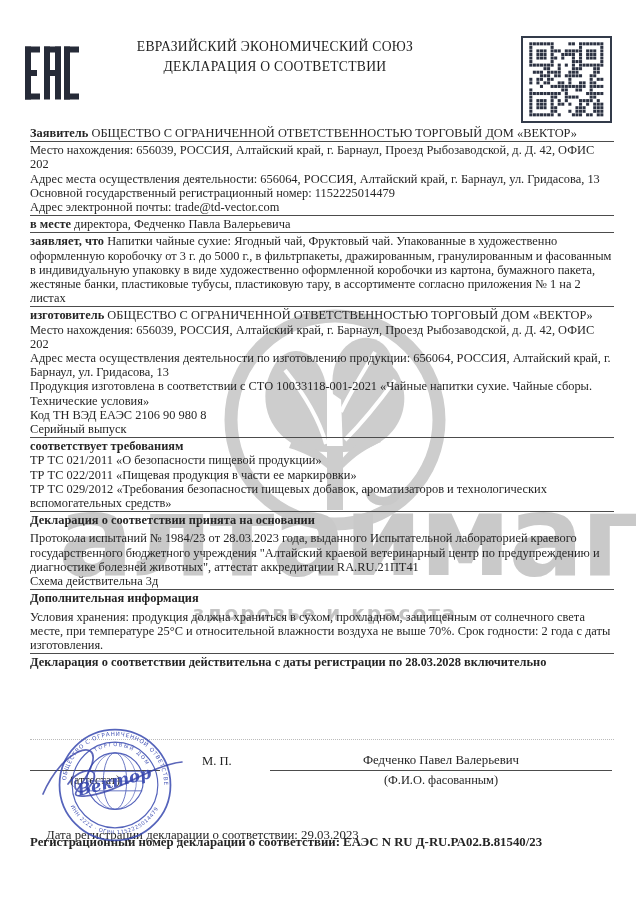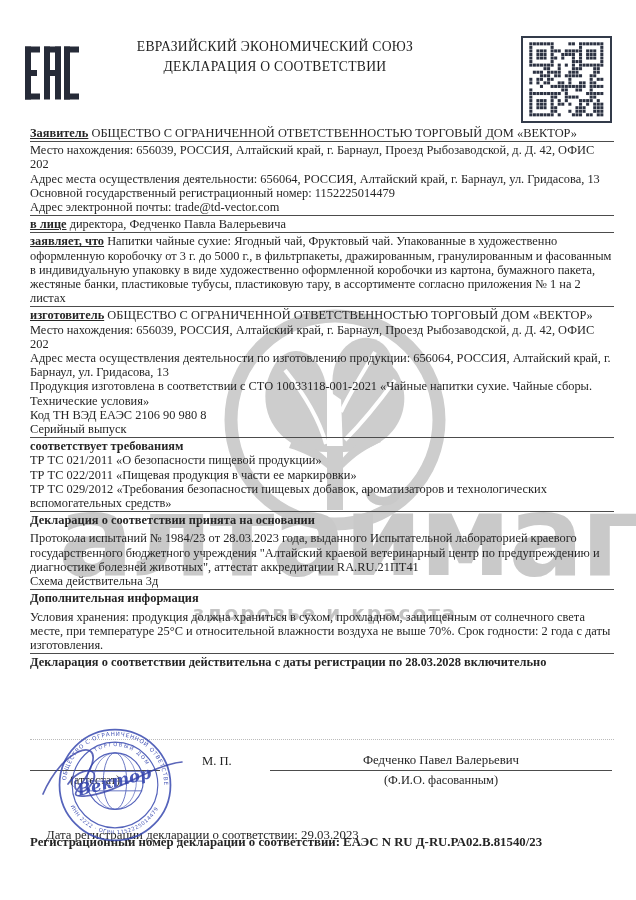--- a/index.html
+++ b/index.html
@@ -17,21 +17,21 @@
   .doc-title{position:absolute;left:88px;top:37px;width:374px;text-align:center;z-index:2;
              font-weight:normal;font-size:13.6px;line-height:19.5px;letter-spacing:.3px;color:#1e1e1e;}
   .qr{position:absolute;left:521px;top:36px;z-index:2;}
   
   .content{position:absolute;left:30px;top:126px;width:584px;z-index:2;
            font-size:12.4px;line-height:14.2px;color:#262626;}
   .content p{margin:0;}
   .content p.b{font-weight:bold;}
   .content p.mt4{margin-top:4px;}
   .content hr{border:none;border-top:1px solid #4c4c4c;margin:1px 0;}
-  b{font-weight:bold;text-decoration:underline;}
+  b{font-weight:bold;}
   
   .abs{position:absolute;z-index:2;}
   .sig-line{border-top:1px solid #4c4c4c;height:0;}
   .line-sign{left:30px;top:770px;width:130px;}
   .line-name{left:270px;top:770px;width:342px;}
   .cap-sign{left:30px;top:773px;width:130px;text-align:center;font-size:12px;}
   .mp{left:202px;top:754px;font-size:12.6px;}
   .sig-name{left:270px;top:753px;width:342px;text-align:center;font-size:12.8px;}
   .cap-name{left:270px;top:773px;width:342px;text-align:center;font-size:12.4px;}
   .reg-line{left:30px;top:787px;width:584px;font-weight:bold;font-size:12.8px;margin-top:48px;}
@@ -337,21 +337,21 @@
     </svg>
 
   <div class="content">
     <p><b>Заявитель</b> <span>ОБЩЕСТВО С ОГРАНИЧЕННОЙ ОТВЕТСТВЕННОСТЬЮ ТОРГОВЫЙ ДОМ «ВЕКТОР»</span></p>
     <hr>
     <p>Место нахождения: 656039, РОССИЯ, Алтайский край, г. Барнаул, Проезд Рыбозаводской, д. Д. 42, ОФИС 202</p>
     <p>Адрес места осуществления деятельности: 656064, РОССИЯ, Алтайский край, г. Барнаул, ул. Гридасова, 13</p>
     <p>Основной государственный регистрационный номер: 1152225014479</p>
     <p>Адрес электронной почты: trade@td-vector.com</p>
     <hr>
-    <p><b>в лице</b> <span>директора, Федченко Павла Валерьевича</span></p>
+    <p><b>в месте</b> <span>директора, Федченко Павла Валерьевича</span></p>
     <hr>
     <p><b>заявляет, что</b> <span>Напитки чайные сухие:  Ягодный чай, Фруктовый чай. Упакованные в художественно оформленную коробочку от 3 г. до 5000 г., в фильтрпакеты, дражированным, гранулированным и фасованным в индивидуальную упаковку в виде художественно оформленной коробочки из картона, бумажного пакета, жестяные банки, пластиковые тубусы, пластиковую тару, в ассортименте согласно приложения № 1 на 2 листах</span></p>
     <hr>
     <p><b>изготовитель</b> <span>ОБЩЕСТВО С ОГРАНИЧЕННОЙ ОТВЕТСТВЕННОСТЬЮ ТОРГОВЫЙ ДОМ «ВЕКТОР»</span></p>
     <p>Место нахождения: 656039, РОССИЯ, Алтайский край, г. Барнаул, Проезд Рыбозаводской, д. Д. 42, ОФИС 202</p>
     <p>Адрес места осуществления деятельности по изготовлению продукции: 656064, РОССИЯ, Алтайский край, г. Барнаул, ул. Гридасова, 13</p>
     <p>Продукция изготовлена в соответствии с СТО 10033118-001-2021 «Чайные напитки сухие. Чайные сборы. Технические условия»</p>
     <p>Код ТН ВЭД ЕАЭС 2106 90 980 8</p>
     <p>Серийный выпуск</p>
     <hr>

